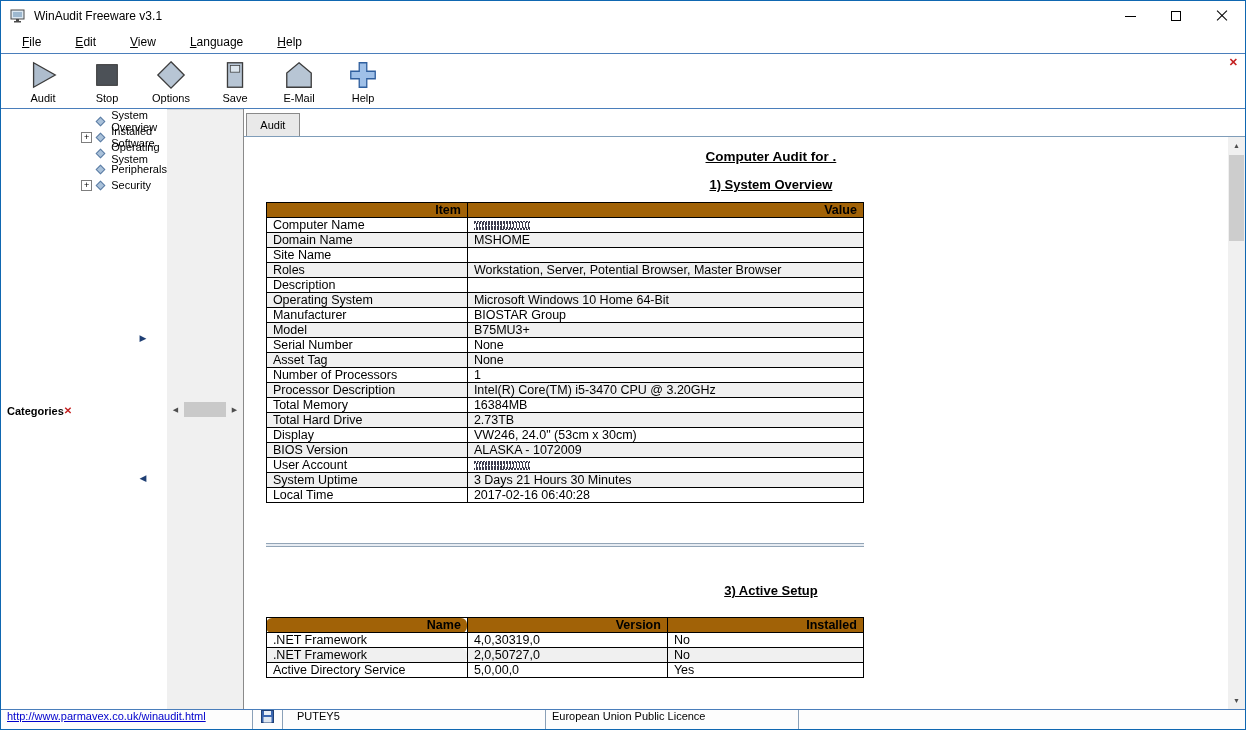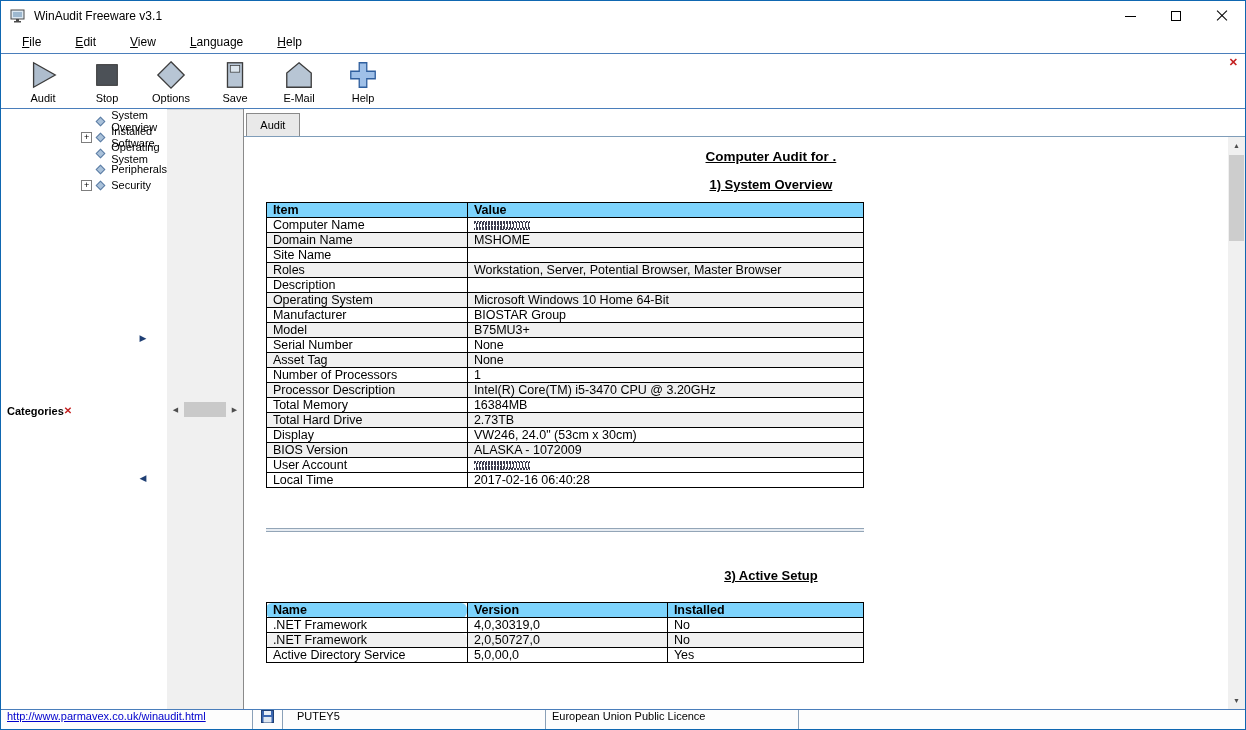--- a/index.html
+++ b/index.html
@@ -59,21 +59,21 @@
   .main { flex:1; display:flex; flex-direction:column; min-width:0; background:#fff; }
   .tabbar { flex:0 0 27px; border-bottom:1px solid #7f9db9; padding:4px 0 0 2px; }
   .tab { display:inline-block; min-width:54px; height:23px; line-height:22px; text-align:center; background:#e9e9e9; border:1px solid #8a8a8a; border-bottom:none; font-size:11px; padding:0 8px; cursor:default; }
   .report-wrap { flex:1; position:relative; overflow:hidden; }
   .report { margin-left:22px; width:1010px; padding-top:10px; font-size:12.5px; color:#000; }
   .r-title { text-align:center; font-weight:bold; text-decoration:underline; font-size:13.5px; margin:2px 0 13px 0; }
   .r-heading { text-align:center; font-weight:bold; text-decoration:underline; font-size:13px; }
   .h-gap1 { margin-bottom:10px; }
   .rtable { border-collapse:collapse; width:598px; table-layout:fixed; }
   .rtable th, .rtable td { border:1px solid #000; padding:0 6px; height:15px; font-size:12.5px; line-height:14px; text-align:left; overflow:hidden; white-space:nowrap; }
-  .rtable th { background:#7dd3fc; font-weight:bold; }
+  .rtable th { background:#a16207; font-weight:bold;text-align:right; }
   .rtable tr.alt td { background:#f0f0f0; }
   .tbl-overview th:nth-child(1), .tbl-overview td:nth-child(1) { width:201px; }
   .tbl-setup th:nth-child(1), .tbl-setup td:nth-child(1) { width:201px;border-radius:6px; }
   .tbl-setup th:nth-child(2), .tbl-setup td:nth-child(2) { width:200px; }
   .divider { width:598px; height:4px; border-top:1px solid #93a5b7; border-bottom:1px solid #93a5b7; background:#e7ecf2; margin:40px 0 36px 0; }
   .h2-block { margin-bottom:28px; }
   .h3-block { margin-bottom:19px; }
   .scribble { display:inline-block; width:56px; height:9px; vertical-align:middle;
     background: repeating-linear-gradient(100deg,#3c3c4e 0 1px,transparent 1px 3px),
                 repeating-linear-gradient(78deg,#3c3c4e 0 1px,transparent 1px 3px); }
@@ -307,20 +307,24 @@
                   <td>VW246, 24.0" (53cm x 30cm)</td>
                 </tr>
                 <tr class="alt">
                   <td>BIOS Version</td>
                   <td>ALASKA - 1072009</td>
                 </tr>
                 <tr>
                   <td>User Account</td>
                   <td><span class="scribble"></span></td>
                 </tr>
+                <tr class="alt">
+                  <td>System Uptime</td>
+                  <td>3 Days 21 Hours 30 Minutes</td>
+                </tr>
                 <tr>
                   <td>Local Time</td>
                   <td>2017-02-16 06:40:28</td>
                 </tr>
               </tbody>
             </table>
 
           <div class="divider"></div>
 
           <div class="r-heading h3-block">3) Active Setup</div>

